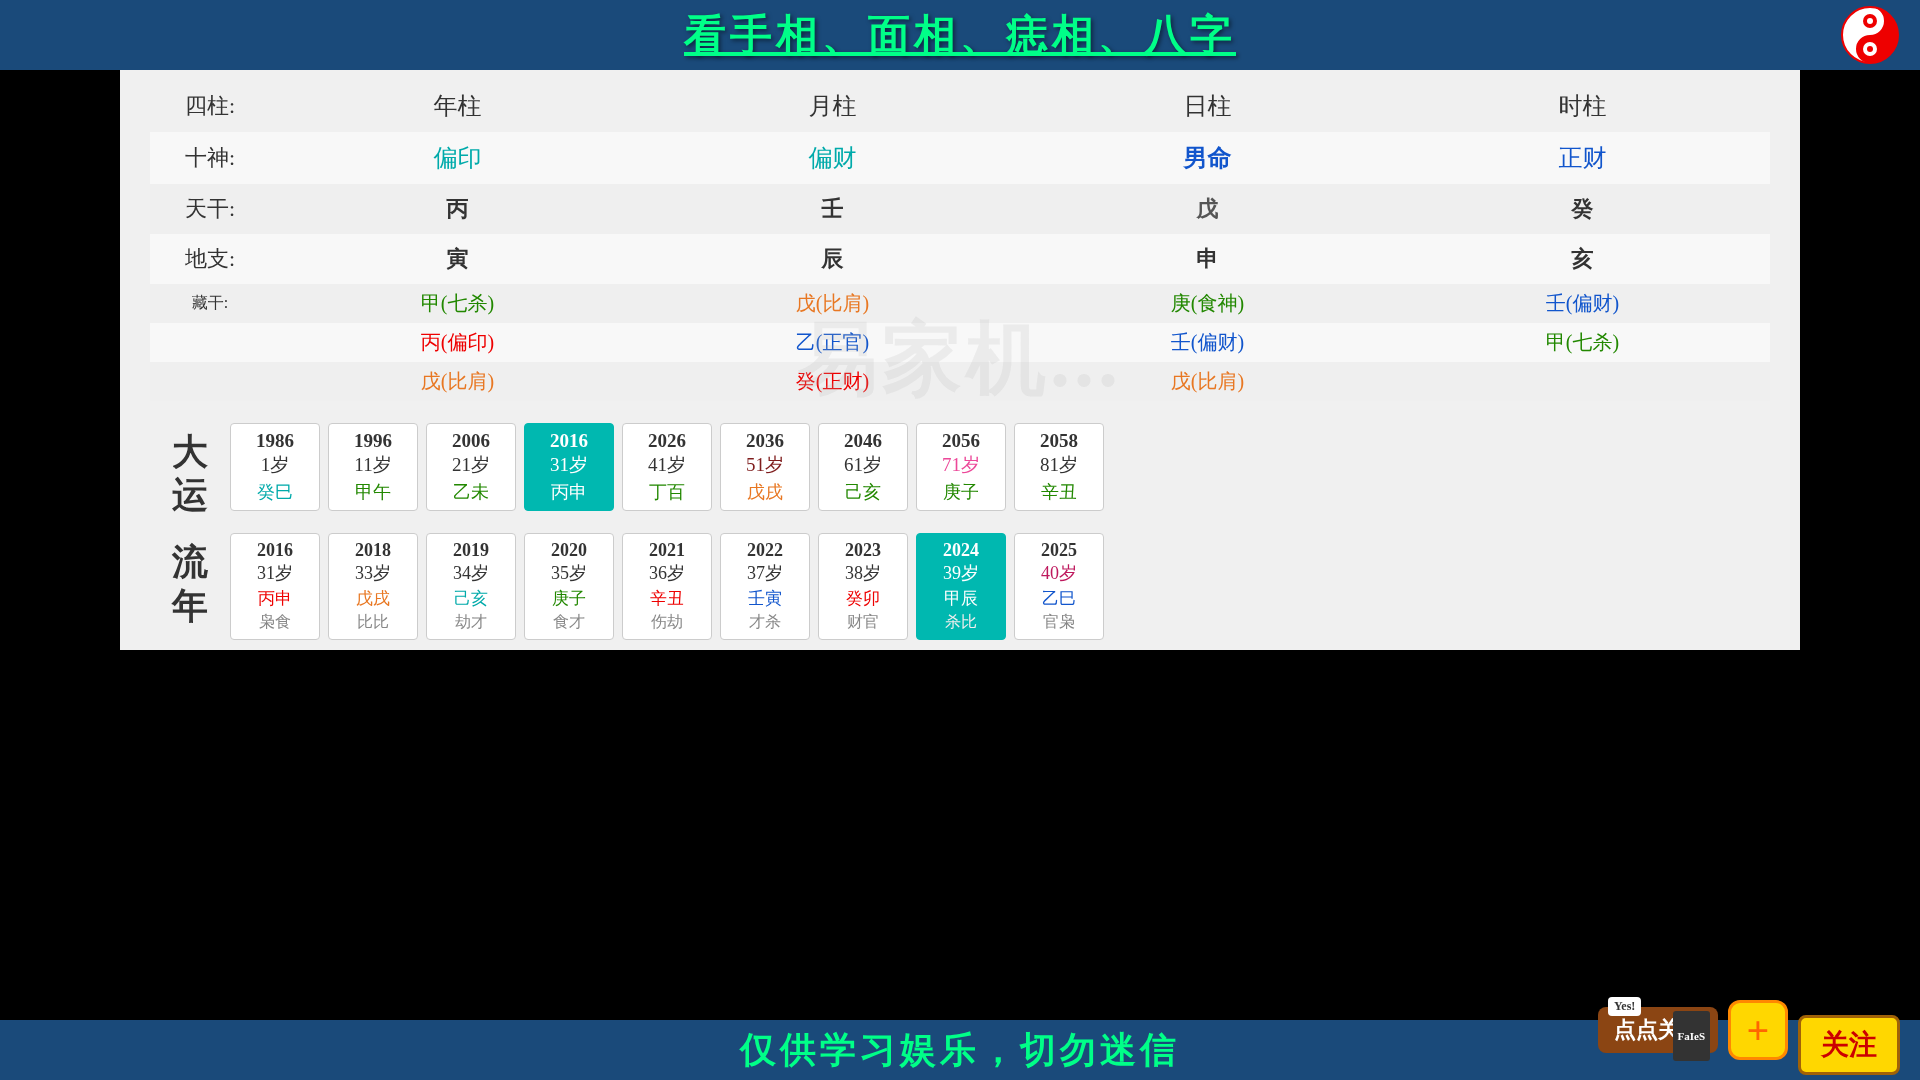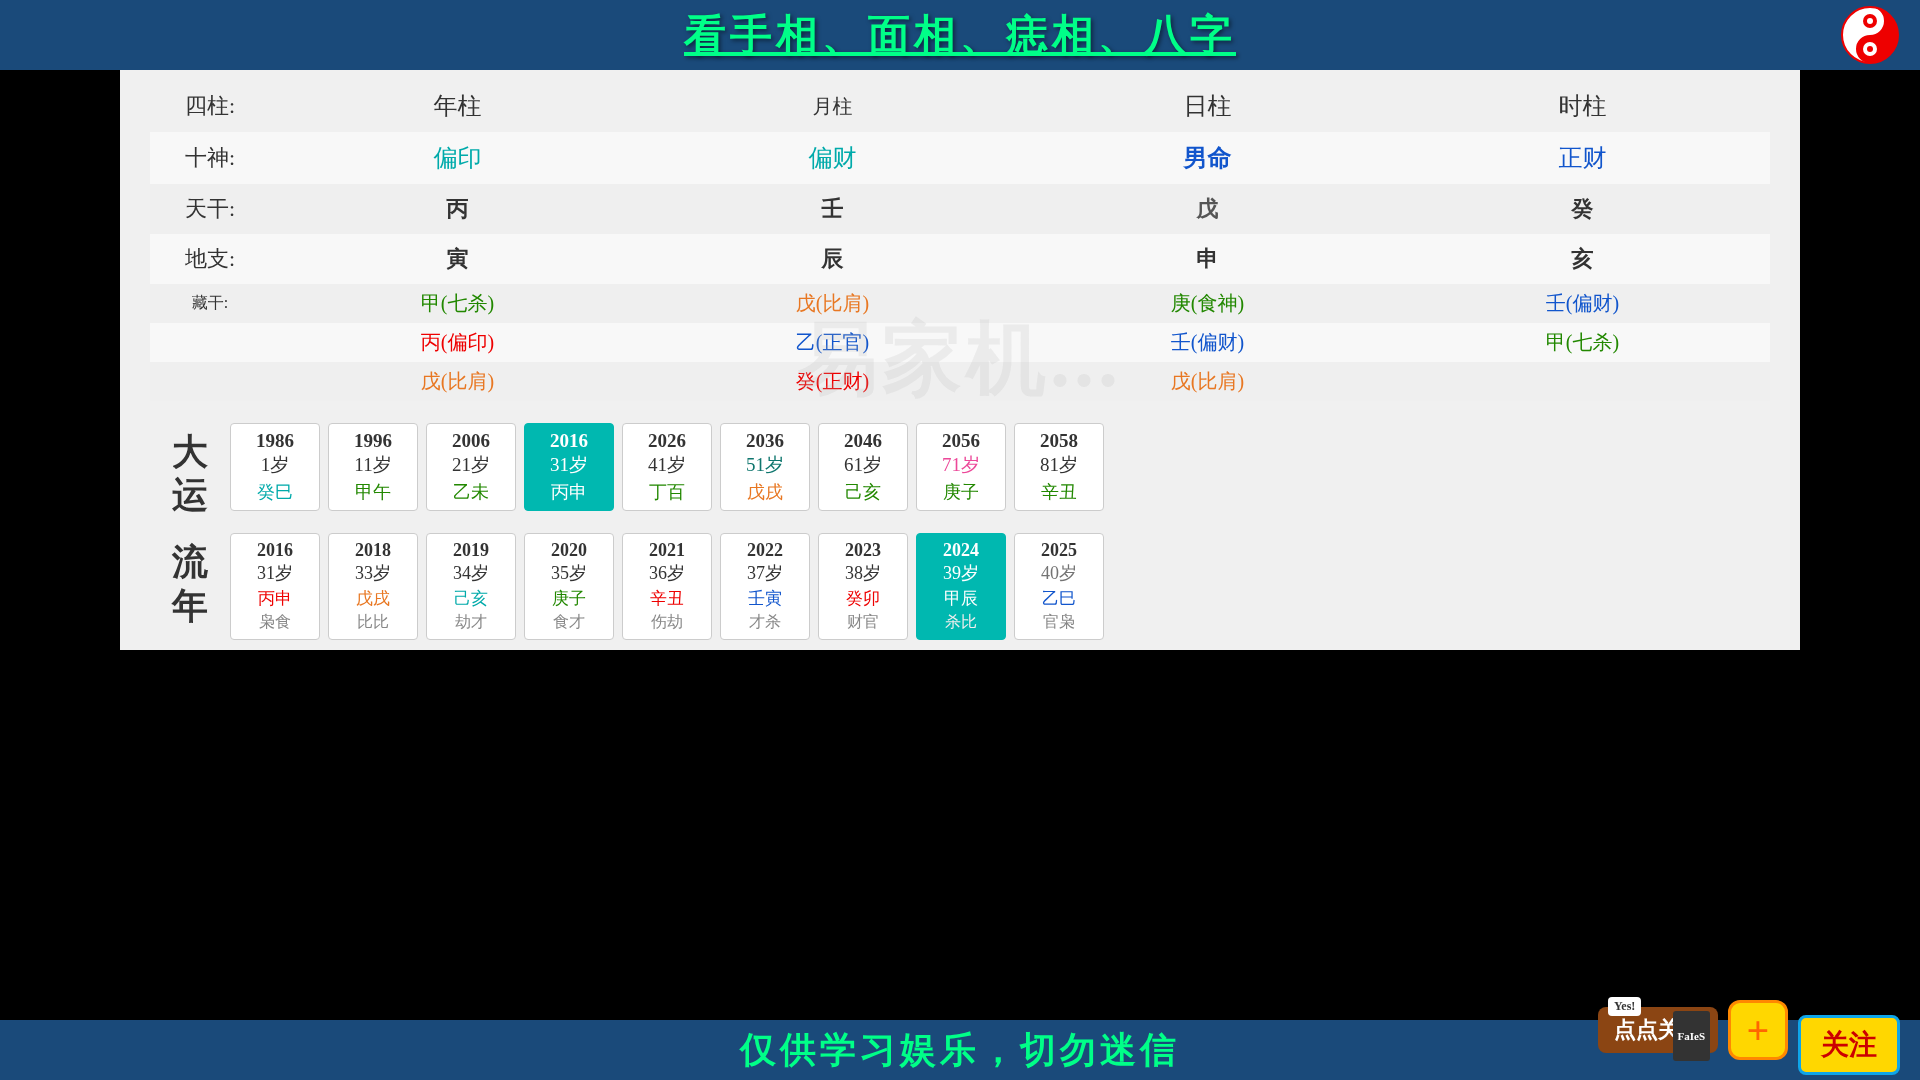--- a/index.html
+++ b/index.html
@@ -59,21 +59,21 @@
       align-items: center;
       gap: 10px;
     }
     .guanzhu-btn {
       background: #ffd700;
       color: #c00;
       font-size: 28px;
       font-weight: bold;
       padding: 8px 20px;
       border-radius: 8px;
-      border: 3px solid #0ea5e9;
+      border: 3px solid #a16207;
       margin-top: 30px;
     }
     .plus-btn {
       background: #ffd700;
       color: #ff6600;
       font-size: 40px;
       font-weight: bold;
       width: 60px;
       height: 60px;
       border-radius: 12px;
@@ -235,21 +235,21 @@
 
 <div style="background:#f0f0f0; margin:0 120px; position:relative; padding:10px 30px 10px 30px;">
 
   <div class="watermark">易家机...</div>
 
   <table class="bazi-table">
     <tbody>
         <tr style="background:#f0f0f0;">
       <td class="label-cell">四柱:</td>
       <td style="font-size:24px;">年柱</td>
-      <td style="font-size:20px;">月柱</td>
+      <td style="font-size:24px;">月柱</td>
       <td style="font-size:24px;">日柱</td>
       <td style="font-size:24px;">时柱</td>
     </tr>
     <tr style="background:#f8f8f8;">
       <td class="label-cell">十神:</td>
       <td style="color:#00aaaa; font-size:24px;">偏印</td>
       <td style="color:#00aaaa; font-size:24px;">偏财</td>
       <td style="color:#1155cc; font-size:24px; font-weight:bold;">男命</td>
       <td style="color:#1155cc; font-size:24px;">正财</td>
     </tr>
@@ -315,21 +315,21 @@
     <div class="age" style="color:#fff">31岁</div>
     <div class="ganzhi" style="color:#fff">丙申</div>
         </div>
         <div class="dayun-item">
           <div class="year" style="color:#333">2026</div>
     <div class="age" style="color:#333">41岁</div>
     <div class="ganzhi" style="color:#228800">丁百</div>
         </div>
         <div class="dayun-item">
           <div class="year" style="color:#333">2036</div>
-    <div class="age" style="color:#0f766e">51岁</div>
+    <div class="age" style="color:#7f1d1d">51岁</div>
     <div class="ganzhi" style="color:#e87722">戊戌</div>
         </div>
         <div class="dayun-item">
           <div class="year" style="color:#333">2046</div>
     <div class="age" style="color:#333">61岁</div>
     <div class="ganzhi" style="color:#228800">己亥</div>
         </div>
         <div class="dayun-item">
           <div class="year" style="color:#333">2056</div>
     <div class="age" style="color:#ec4899">71岁</div>
@@ -389,21 +389,21 @@
     <div class="shenshen" style="color:#888">财官</div>
         </div>
         <div class="liunian-item active">
           <div class="year" style="color:#fff">2024</div>
     <div class="age" style="color:#fff">39岁</div>
     <div class="ganzhi" style="color:#fff">甲辰</div>
     <div class="shenshen" style="color:#eee">杀比</div>
         </div>
         <div class="liunian-item">
           <div class="year" style="color:#333">2025</div>
-    <div class="age" style="color:#737373">40岁</div>
+    <div class="age" style="color:#be185d">40岁</div>
     <div class="ganzhi" style="color:#1155cc">乙巳</div>
     <div class="shenshen" style="color:#888">官枭</div>
         </div>
       </div>
   </div>
 
 </div>
 
 <div class="bottom-bar">
   <span class="bottom-text">仅供学习娱乐，切勿迷信</span>

